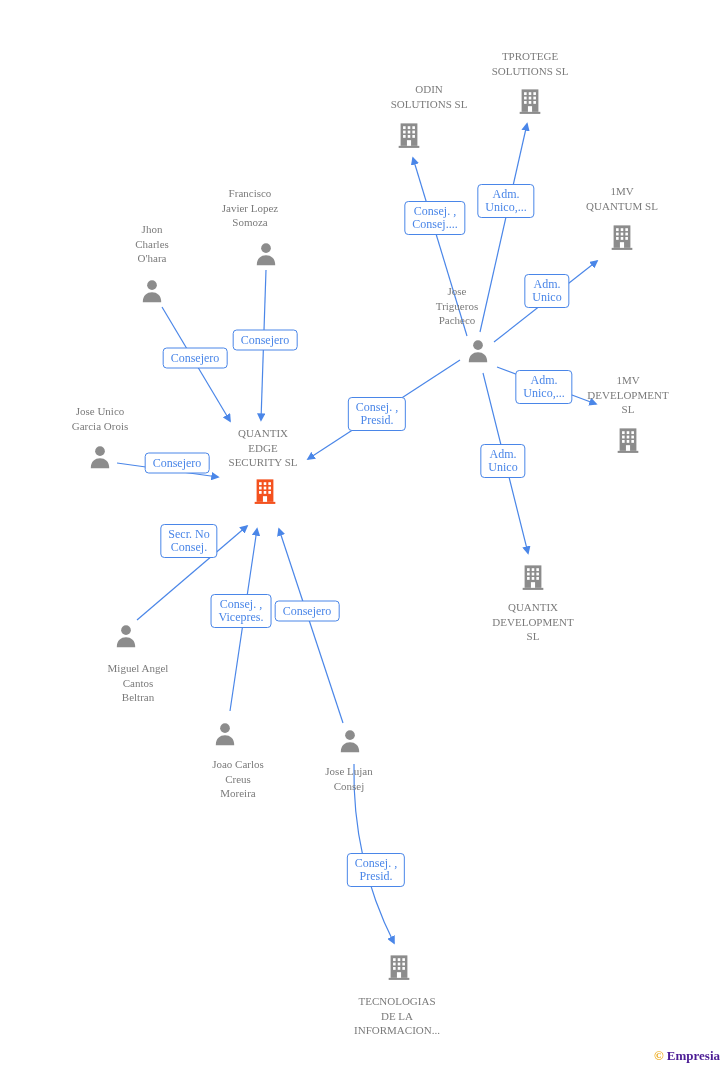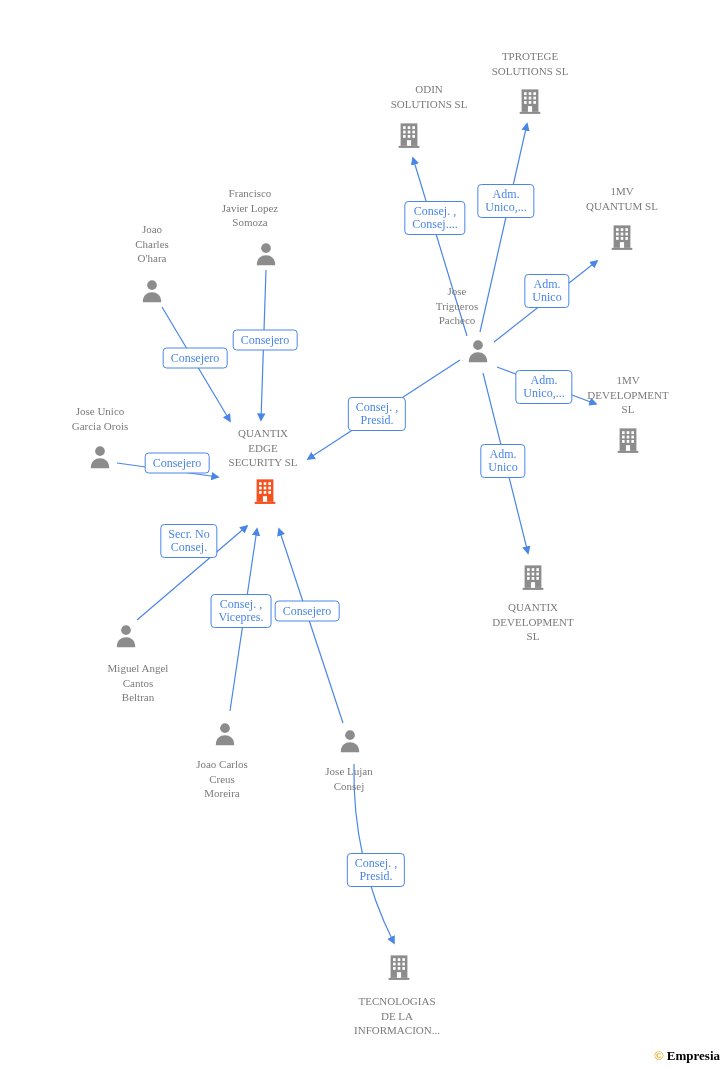--- a/index.html
+++ b/index.html
@@ -24,21 +24,21 @@
     position:absolute;z-index:4;transform:translate(-50%,-50%);
     background:#ffffff;border:1px solid #4a86e8;border-radius:4px;
     color:#4a86e8;font-size:12px;line-height:13px;padding:3px 7px;
     text-align:center;white-space:pre-line;width:max-content;
   }
   .watermark{
     position:absolute;right:8px;bottom:6px;z-index:5;font-size:13px;
     font-weight:bold;cursor:pointer;
   }
   .watermark .c{color:#eda712;margin-right:3px;}
-  .watermark .brand{color:#000000;}
+  .watermark .brand{color:#4c1d95;}
 </style>
 </head>
 <body>
 
 <svg width="0" height="0" style="position:absolute" aria-hidden="true">
   <defs>
     <symbol id="sym-person" viewBox="0 0 24 24">
       <circle cx="12" cy="6.8" r="4.3"></circle>
       <path d="M12 13.2c-4.6 0-8.2 2.9-8.2 8.8h16.4c0-5.9-3.6-8.8-8.2-8.8z"></path>
     </symbol>
@@ -169,35 +169,35 @@
 SL</div>
   <div class="node-label" style="left:533px;top:600px">QUANTIX
 DEVELOPMENT
 SL</div>
   <div class="node-label" style="left:263px;top:426px">QUANTIX
 EDGE
 SECURITY SL</div>
   <div class="node-label" style="left:397px;top:994px">TECNOLOGIAS
 DE LA
 INFORMACION...</div>
-  <div class="node-label" style="left:152px;top:222px">Joao
+  <div class="node-label" style="left:152px;top:222px">Jhon
 Charles
 O'hara</div>
   <div class="node-label" style="left:250px;top:186px">Francisco
 Javier Lopez
 Somoza</div>
   <div class="node-label" style="left:100px;top:404px">Jose Unico
 Garcia Orois</div>
   <div class="node-label" style="left:457px;top:284px">Jose
 Trigueros
 Pacheco</div>
   <div class="node-label" style="left:138px;top:661px">Miguel Angel
 Cantos
 Beltran</div>
-  <div class="node-label" style="left:222px;top:757px">Joao Carlos
+  <div class="node-label" style="left:238px;top:757px">Joao Carlos
 Creus
 Moreira</div>
   <div class="node-label" style="left:349px;top:764px">Jose Lujan
 Consej</div>
 
   <div class="edge-label" style="left:195px;top:358px">Consejero</div>
   <div class="edge-label" style="left:265px;top:340px">Consejero</div>
   <div class="edge-label" style="left:177px;top:463px">Consejero</div>
   <div class="edge-label" style="left:377px;top:414px">Consej. ,
 Presid.</div>

